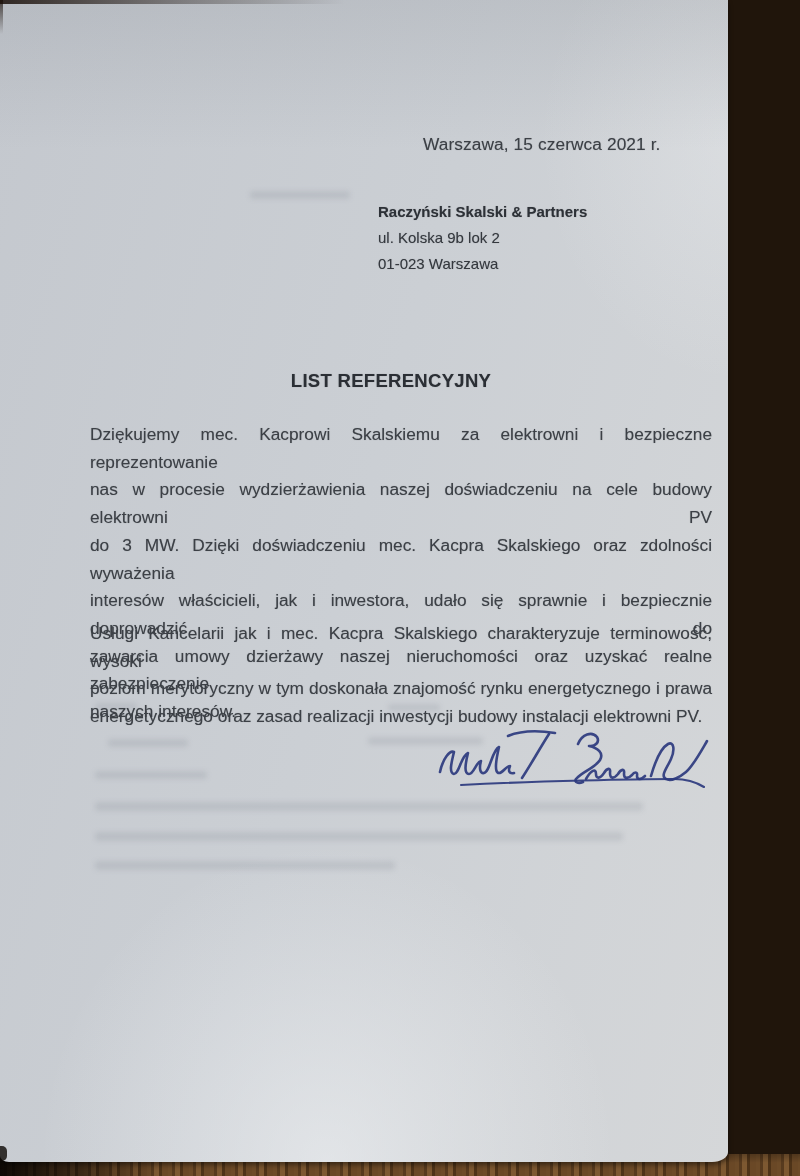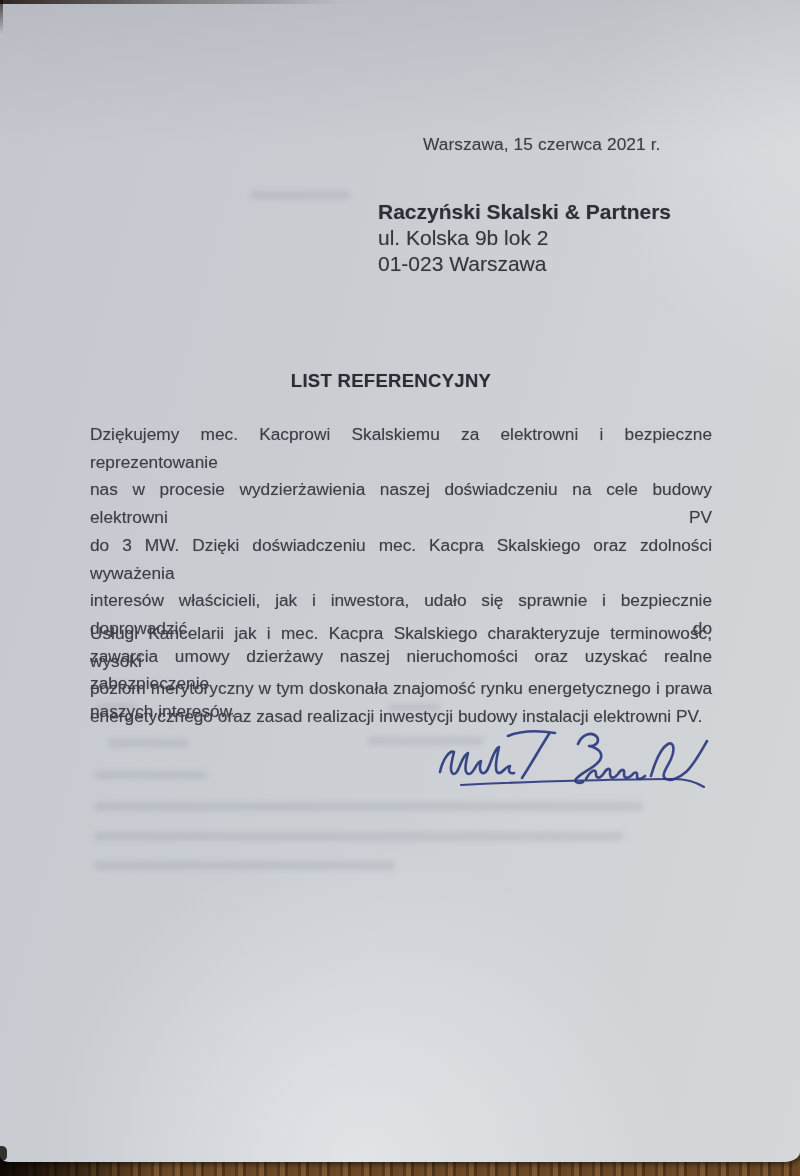--- a/index.html
+++ b/index.html
@@ -17,21 +17,21 @@
     background:
       linear-gradient(90deg, rgba(8,5,3,.95) 0px, rgba(8,5,3,.55) 70px, rgba(8,5,3,0) 160px),
       linear-gradient(180deg, rgba(0,0,0,.25), rgba(0,0,0,0) 40%),
       repeating-linear-gradient(90deg,
         #6d4b28 0 4px, #573a1e 4px 7px, #7d5831 7px 12px,
         #4e3318 12px 15px, #6a4826 15px 21px);
   }
 
   
   .paper {
-    position: absolute; left: 0; top: 0; width: 800px; height: 1162px;
+    position: absolute; left: 0; top: 0; width: 728px; height: 1162px;
     background:
       linear-gradient(180deg, rgba(90,96,106,.13) 0px, rgba(90,96,106,0) 150px),
       radial-gradient(55% 38% at 45% 100%, rgba(242,244,246,.55), rgba(242,244,246,0) 72%),
       radial-gradient(40% 30% at 102% 12%, rgba(238,240,242,.35), rgba(238,240,242,0) 70%),
       linear-gradient(105deg, #c4c8ce 0%, #cbcfd4 48%, #d5d7d9 100%);
     border-radius: 0 0 16px 9px / 0 0 10px 6px;
     box-shadow: 0 3px 5px rgba(0,0,0,.45);
   }
 
   
@@ -68,21 +68,21 @@
     position: absolute; left: 90px; top: 0; width: 622px;
     color: #3c4046;
     text-shadow: 0 0 1px rgba(60,64,70,.4);
   }
   .date {
     position: absolute; left: 333px; top: 134px;
     font-size: 17.3px; letter-spacing: .1px; white-space: nowrap;
   }
   .recipient {
     position: absolute; left: 288px; top: 199px;
-    font-size: 21px; line-height: 26px; color: #34383e; white-space: nowrap;
+    font-size: 15px; line-height: 26px; color: #34383e; white-space: nowrap;
   }
   .recipient .b { font-weight: bold; color: #2d3137; }
   .title {
     position: absolute; left: -10px; top: 351px; width: 100%;
     text-align: center; font-weight: bold; font-size: 18.5px;
     letter-spacing: .3px; color: #2b2f35; margin-top: 19px;
   }
   .para {
     position: absolute; left: 0; width: 622px;
     font-size: 17.3px; line-height: 27.7px;

